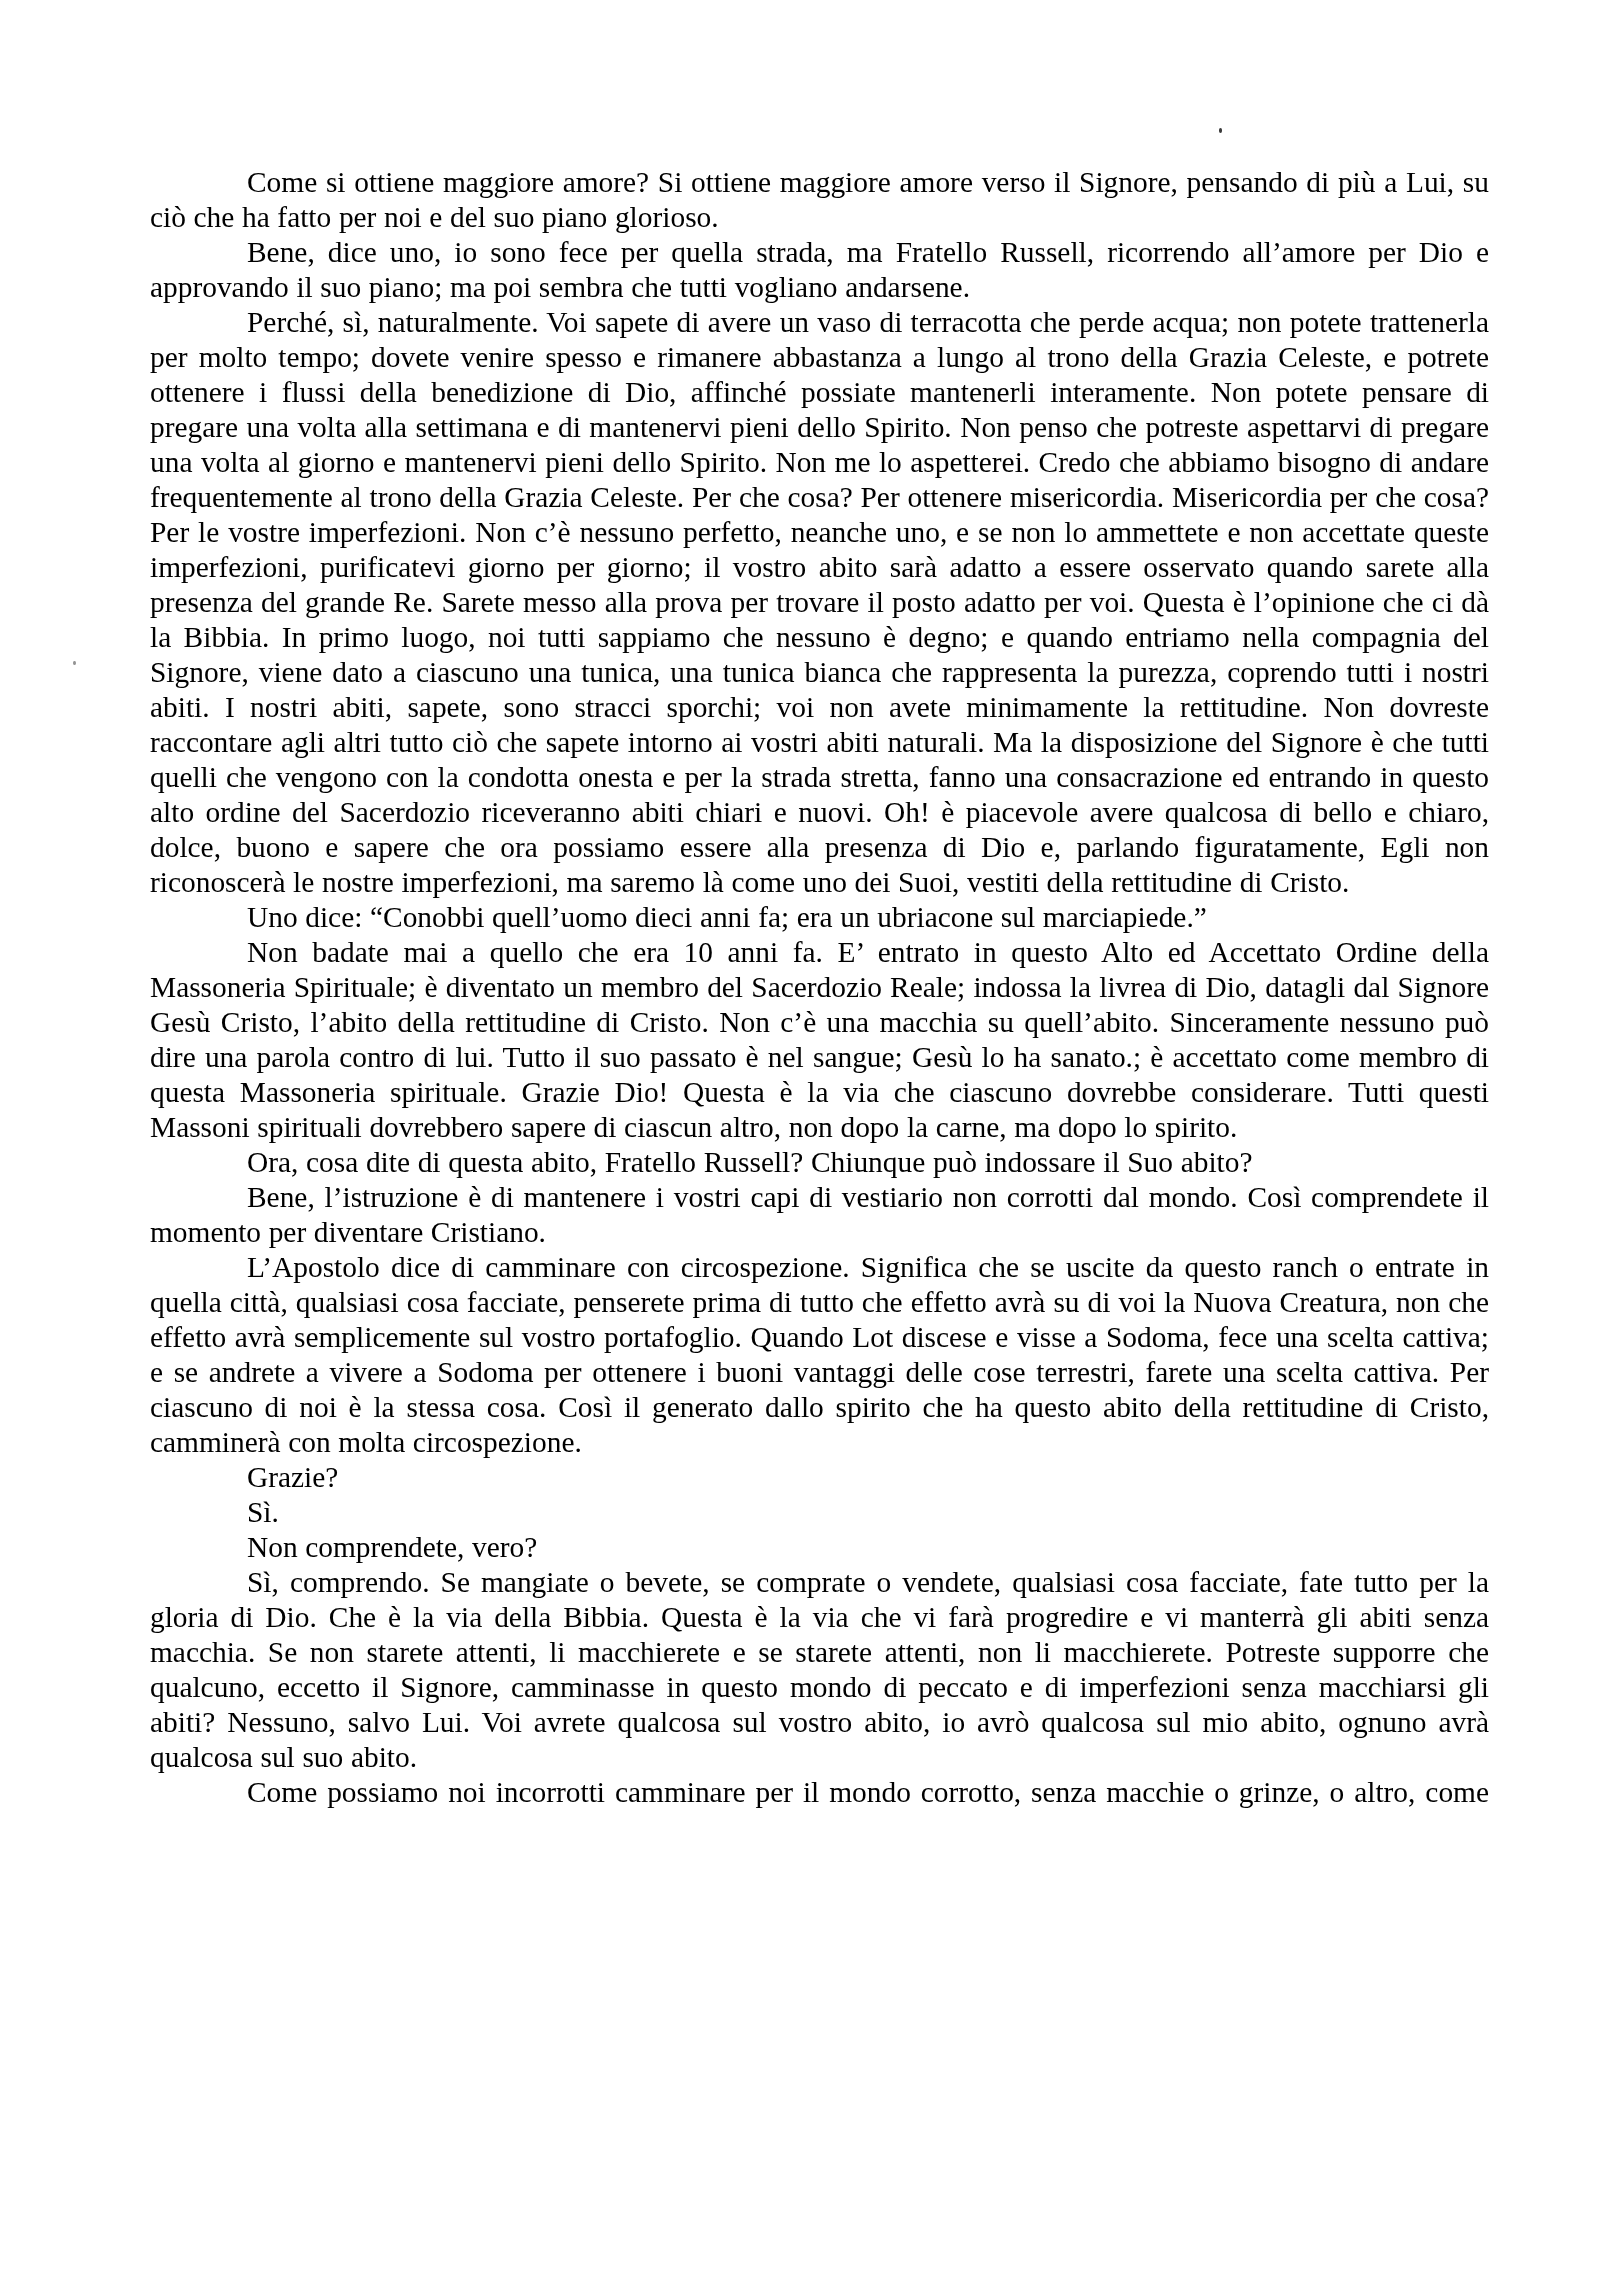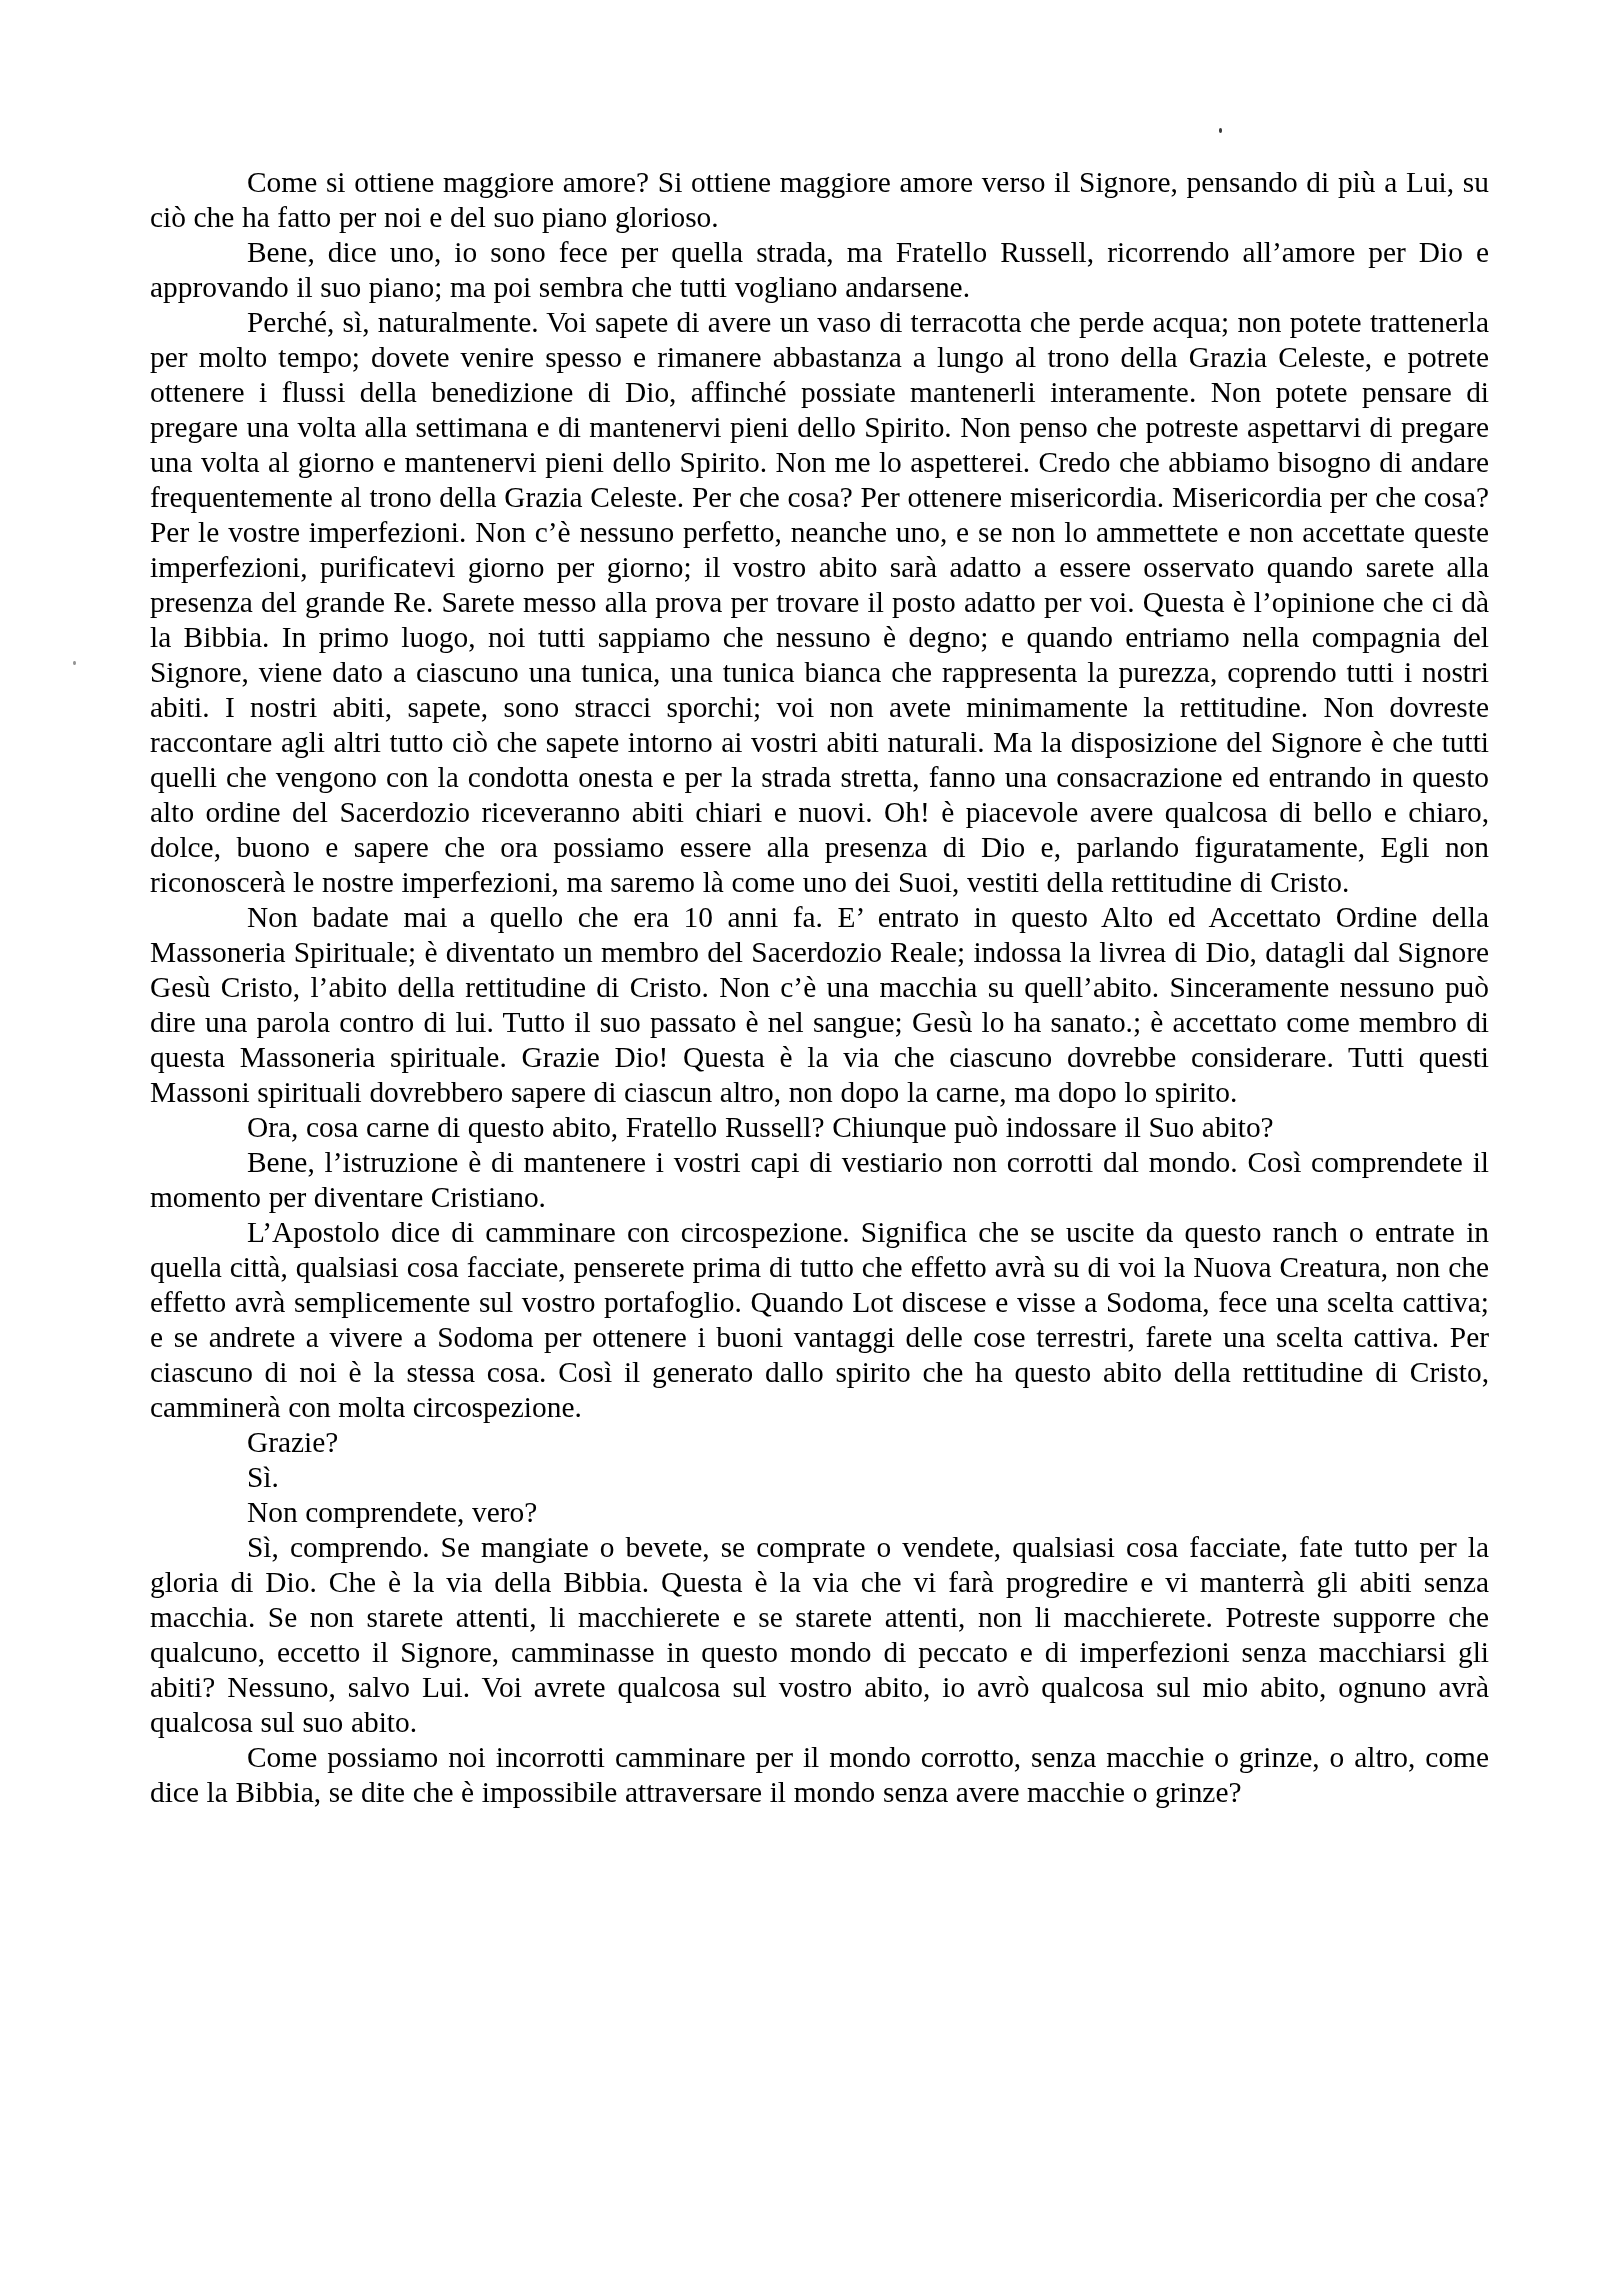--- a/index.html
+++ b/index.html
@@ -54,22 +54,23 @@
   .speck.s3 { left: 73px; top: 661px; width: 2.6px; height: 3.9px; opacity: .55; }
 </style>
 </head>
 <body>
 
 <div class="page">
   <main class="text-block">
       <p>Come si ottiene maggiore amore? Si ottiene maggiore amore verso il Signore, pensando di più a Lui, su ciò che ha fatto per noi e del suo piano glorioso.</p>
       <p>Bene, dice uno, io sono fece per quella strada, ma Fratello Russell, ricorrendo all’amore per Dio e approvando il suo piano; ma poi sembra che tutti vogliano andarsene.</p>
       <p>Perché, sì, naturalmente. Voi sapete di avere un vaso di terracotta che perde acqua; non potete trattenerla per molto tempo; dovete venire spesso e rimanere abbastanza a lungo al trono della Grazia Celeste, e potrete ottenere i flussi della benedizione di Dio, affinché possiate mantenerli interamente. Non potete pensare di pregare una volta alla settimana e di mantenervi pieni dello Spirito. Non penso che potreste aspettarvi di pregare una volta al giorno e mantenervi pieni dello Spirito. Non me lo aspetterei. Credo che abbiamo bisogno di andare frequentemente al trono della Grazia Celeste. Per che cosa? Per ottenere misericordia. Misericordia per che cosa? Per le vostre imperfezioni. Non c’è nessuno perfetto, neanche uno, e se non lo ammettete e non accettate queste imperfezioni, purificatevi giorno per giorno; il vostro abito sarà adatto a essere osservato quando sarete alla presenza del grande Re. Sarete messo alla prova per trovare il posto adatto per voi. Questa è l’opinione che ci dà la Bibbia. In primo luogo, noi tutti sappiamo che nessuno è degno; e quando entriamo nella compagnia del Signore, viene dato a ciascuno una tunica, una tunica bianca che rappresenta la purezza, coprendo tutti i nostri abiti. I nostri abiti, sapete, sono stracci sporchi; voi non avete minimamente la rettitudine. Non dovreste raccontare agli altri tutto ciò che sapete intorno ai vostri abiti naturali. Ma la disposizione del Signore è che tutti quelli che vengono con la condotta onesta e per la strada stretta, fanno una consacrazione ed entrando in questo alto ordine del Sacerdozio riceveranno abiti chiari e nuovi. Oh! è piacevole avere qualcosa di bello e chiaro, dolce, buono e sapere che ora possiamo essere alla presenza di Dio e, parlando figuratamente, Egli non riconoscerà le nostre imperfezioni, ma saremo là come uno dei Suoi, vestiti della rettitudine di Cristo.</p>
+      <p>Uno dice: “Conobbi quell’uomo dieci anni fa; era un ubriacone sul marciapiede.”</p>
       <p>Non badate mai a quello che era 10 anni fa. E’ entrato in questo Alto ed Accettato Ordine della Massoneria Spirituale; è diventato un membro del Sacerdozio Reale; indossa la livrea di Dio, datagli dal Signore Gesù Cristo, l’abito della rettitudine di Cristo. Non c’è una macchia su quell’abito. Sinceramente nessuno può dire una parola contro di lui. Tutto il suo passato è nel sangue; Gesù lo ha sanato.; è accettato come membro di questa Massoneria spirituale. Grazie Dio! Questa è la via che ciascuno dovrebbe considerare. Tutti questi Massoni spirituali dovrebbero sapere di ciascun altro, non dopo la carne, ma dopo lo spirito.</p>
-      <p>Ora, cosa carne di questo abito, Fratello Russell? Chiunque può indossare il Suo abito?</p>
+      <p>Ora, cosa dite di questa abito, Fratello Russell? Chiunque può indossare il Suo abito?</p>
       <p>Bene, l’istruzione è di mantenere i vostri capi di vestiario non corrotti dal mondo. Così comprendete il momento per diventare Cristiano.</p>
       <p>L’Apostolo dice di camminare con circospezione. Significa che se uscite da questo ranch o entrate in quella città, qualsiasi cosa facciate, penserete prima di tutto che effetto avrà su di voi la Nuova Creatura, non che effetto avrà semplicemente sul vostro portafoglio. Quando Lot discese e visse a Sodoma, fece una scelta cattiva; e se andrete a vivere a Sodoma per ottenere i buoni vantaggi delle cose terrestri, farete una scelta cattiva. Per ciascuno di noi è la stessa cosa. Così il generato dallo spirito che ha questo abito della rettitudine di Cristo, camminerà con molta circospezione.</p>
       <p>Grazie?</p>
       <p>Sì.</p>
       <p>Non comprendete, vero?</p>
       <p>Sì, comprendo. Se mangiate o bevete, se comprate o vendete, qualsiasi cosa facciate, fate tutto per la gloria di Dio. Che è la via della Bibbia. Questa è la via che vi farà progredire e vi manterrà gli abiti senza macchia. Se non starete attenti, li macchierete e se starete attenti, non li macchierete. Potreste supporre che qualcuno, eccetto il Signore, camminasse in questo mondo di peccato e di imperfezioni senza macchiarsi gli abiti? Nessuno, salvo Lui. Voi avrete qualcosa sul vostro abito, io avrò qualcosa sul mio abito, ognuno avrà qualcosa sul suo abito.</p>
       <p>Come possiamo noi incorrotti camminare per il mondo corrotto, senza macchie o grinze, o altro, come dice la Bibbia, se dite che è impossibile attraversare il mondo senza avere macchie o grinze?</p>
     </main>
   <div class="page-number">9</div>
   <div class="speck s1"></div>

